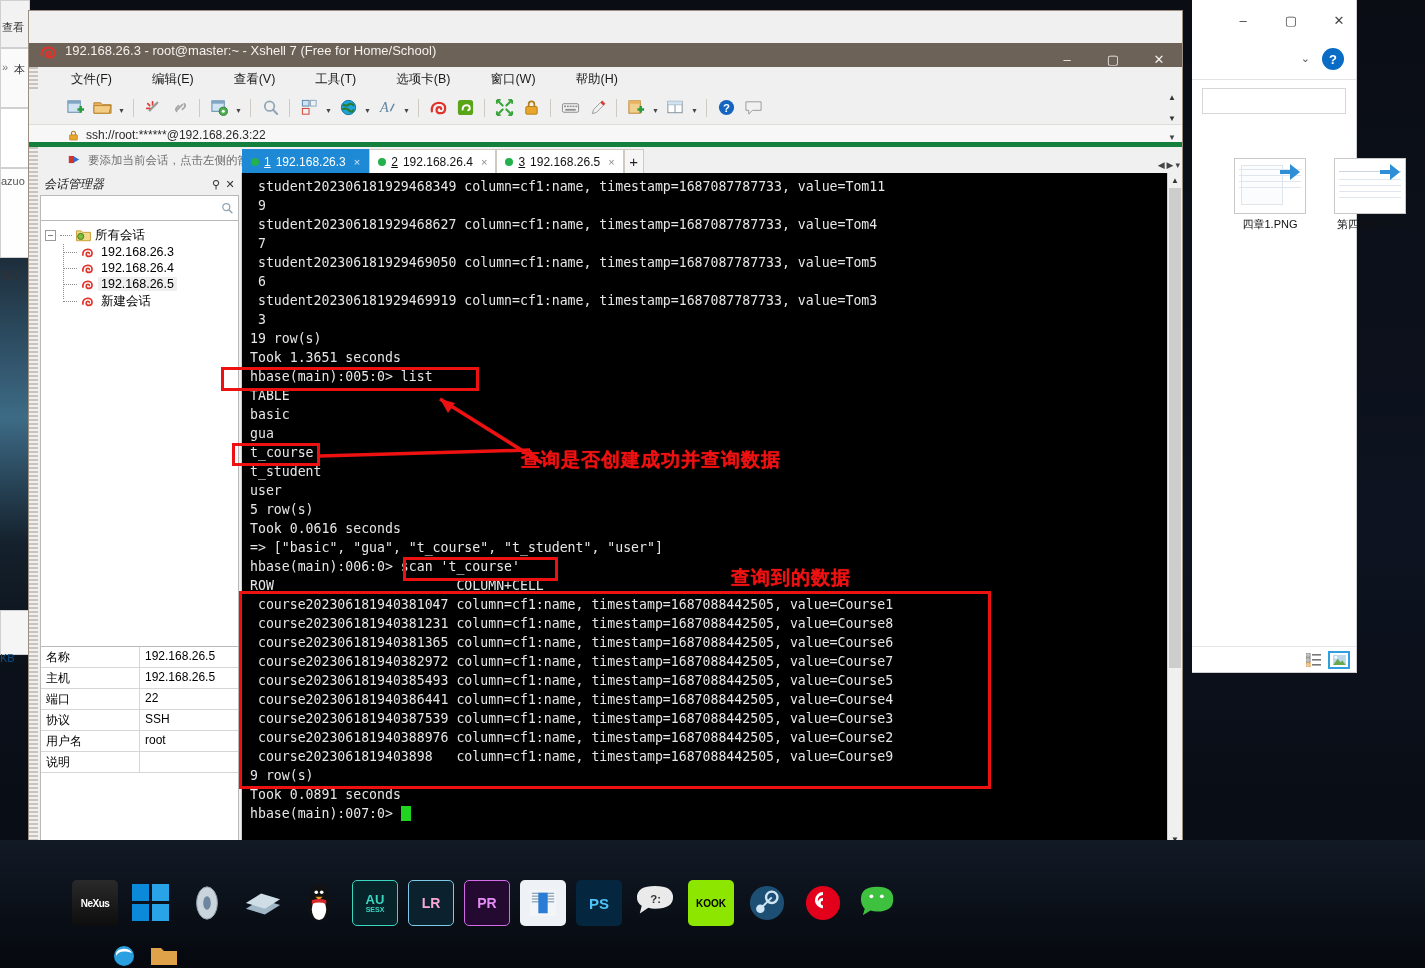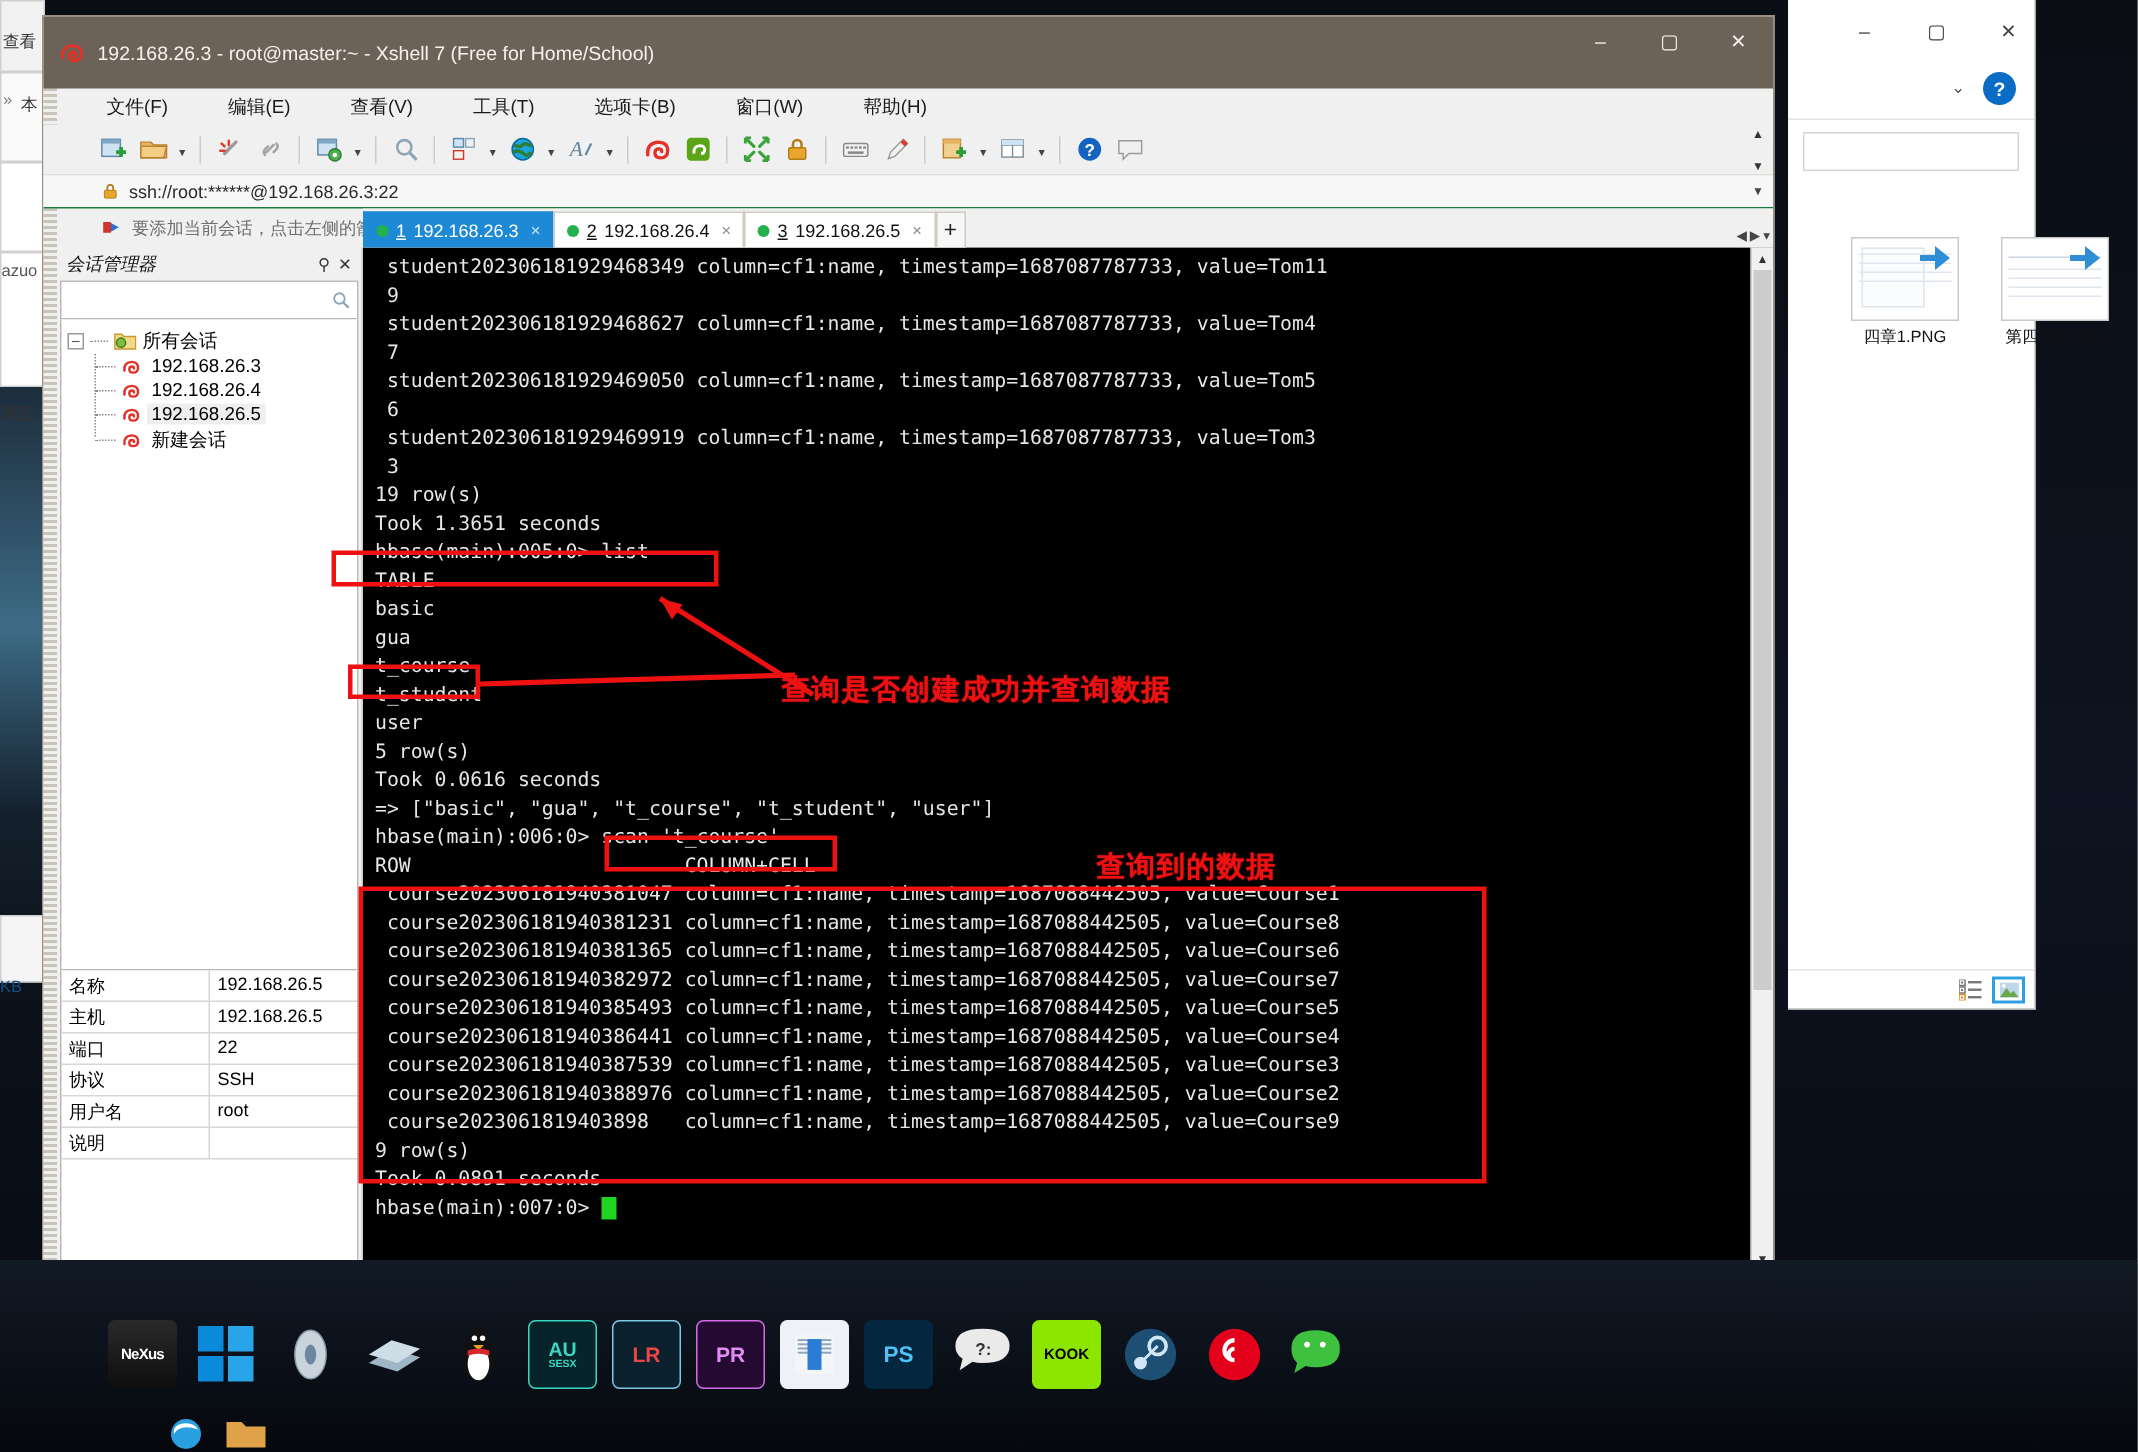--- a/index.html
+++ b/index.html
@@ -60,42 +60,42 @@
     position:absolute; left:28px; top:10px; width:1155px; height:860px;
     background:#f0f0f0; border:1px solid #9a8f80;
     display:flex; flex-direction:column;
   }
   
   #xshell .grip {
     position:absolute; left:0; top:40px; width:9px; bottom:20px;
     background:repeating-linear-gradient(180deg,#c8c3bb 0 2px, #f0f0f0 2px 4px);
   }
   #titlebar {
-    height:48px; background:#6d6257; display:flex; align-items:center; padding-left:10px;
-    color:#fff; position:relative; flex:none;
+    height:24px; background:#6d6257; display:flex; align-items:flex-start; padding-left:10px;
+    color:#fff; position:relative; flex:none;margin-top:32px;
   }
   .snail { width:18px; height:18px; flex:none; }
   #title-text { font-size:13px; margin-left:8px; color:#f4f1ee; white-space:nowrap; }
   .win-btns { position:absolute; right:0; top:0; height:32px; display:flex; }
   .win-btn { width:46px; height:32px; display:flex; align-items:center; justify-content:center;
      color:#f3f1ef; font-size:13px; }
 
   #menubar { height:24px; background:#f0f0f0; display:flex; align-items:center; padding-left:38px; gap:32px; flex:none; }
   .menu-item { font-size:12.5px; color:#1a1a1a; padding:2px 4px; white-space:nowrap; }
 
   #toolbar { height:34px; background:#f0f0f0; display:flex; align-items:center; padding-left:34px; gap:3px; flex:none;
      border-bottom:1px solid #e0ddd8; position:relative; }
   .tb-ico { width:24px; height:24px; display:flex; align-items:center; justify-content:center; position:relative; }
   .tb-caret { width:9px; height:24px; display:flex; align-items:flex-end; justify-content:center; padding-bottom:6px;
      font-size:7px; color:#444; }
   .tb-sep { width:1px; height:18px; background:#cfcac2; margin:0 4px; }
   .tb-scroll { position:absolute; right:4px; top:2px; width:12px; height:30px; display:flex;
     flex-direction:column; align-items:center; justify-content:space-between; color:#333; font-size:8px; }
 
-  #addrbar { height:22px; background:#f7f7f7; border-bottom:1px solid #15803d; display:flex; align-items:center;
+  #addrbar { height:22px; background:#f7f7f7; border-bottom:5px solid #15803d; display:flex; align-items:flex-end;
      padding-left:38px; gap:6px; flex:none; position:relative; }
   #addrbar .addr-text { font-size:12px; color:#2a2a2a; }
   #addrbar .addr-caret { position:absolute; right:6px; font-size:8px; color:#444; }
 
   #tipbar { height:26px; background:#f0f0f0; display:flex; align-items:center; padding-left:38px; gap:7px; flex:none; }
   #tipbar .tip-text { font-size:11.5px; color:#6f6f6f; }
 
   #body { flex:1; display:flex; min-height:0; }
 
   
@@ -681,21 +681,21 @@
           <circle cx="17" cy="11" r="2" fill="#fff"></circle>
           <circle cx="23" cy="11" r="2" fill="#fff"></circle>
           <path d="M16 16 l4 4 l4 -4 z" fill="#e8a11a"></path>
           <path d="M12 20 q8 -3 16 0 l0 4 q-8 -3 -16 0 z" fill="#d9272e"></path>
         </svg>
       </div>
     <div class="dock-ico" style="background:#07242a; border:1px solid #3bd6c0; color:#3bd6c0; flex-direction:column;">
       <span style="font-size:13px;line-height:12px;">AU</span>
         <span style="font-size:7px;">SESX</span>
       </div>
-    <div class="dock-ico" style="background:#0b222e;border:1px solid #7ec8e8;color:#ef4444;">
+    <div class="dock-ico" style="background:#0b222e;border:1px solid #7ec8e8;color:#f9a8d4;">
       <span style="font-size:14px;">LR</span>
       </div>
     <div class="dock-ico" style="background:#240a30;border:1px solid #d36ae8;color:#e48cf5;">
       <span style="font-size:14px;">PR</span>
       </div>
     <div class="dock-ico" style="background:#eef1f5;">
       <svg viewBox="0 0 30 30" width="28" height="28">
           <rect x="1" y="1" width="28" height="28" fill="#f3f6f9"></rect>
           <g fill="#8fa5b8">
             <rect x="3" y="4" width="24" height="1.4"></rect>

